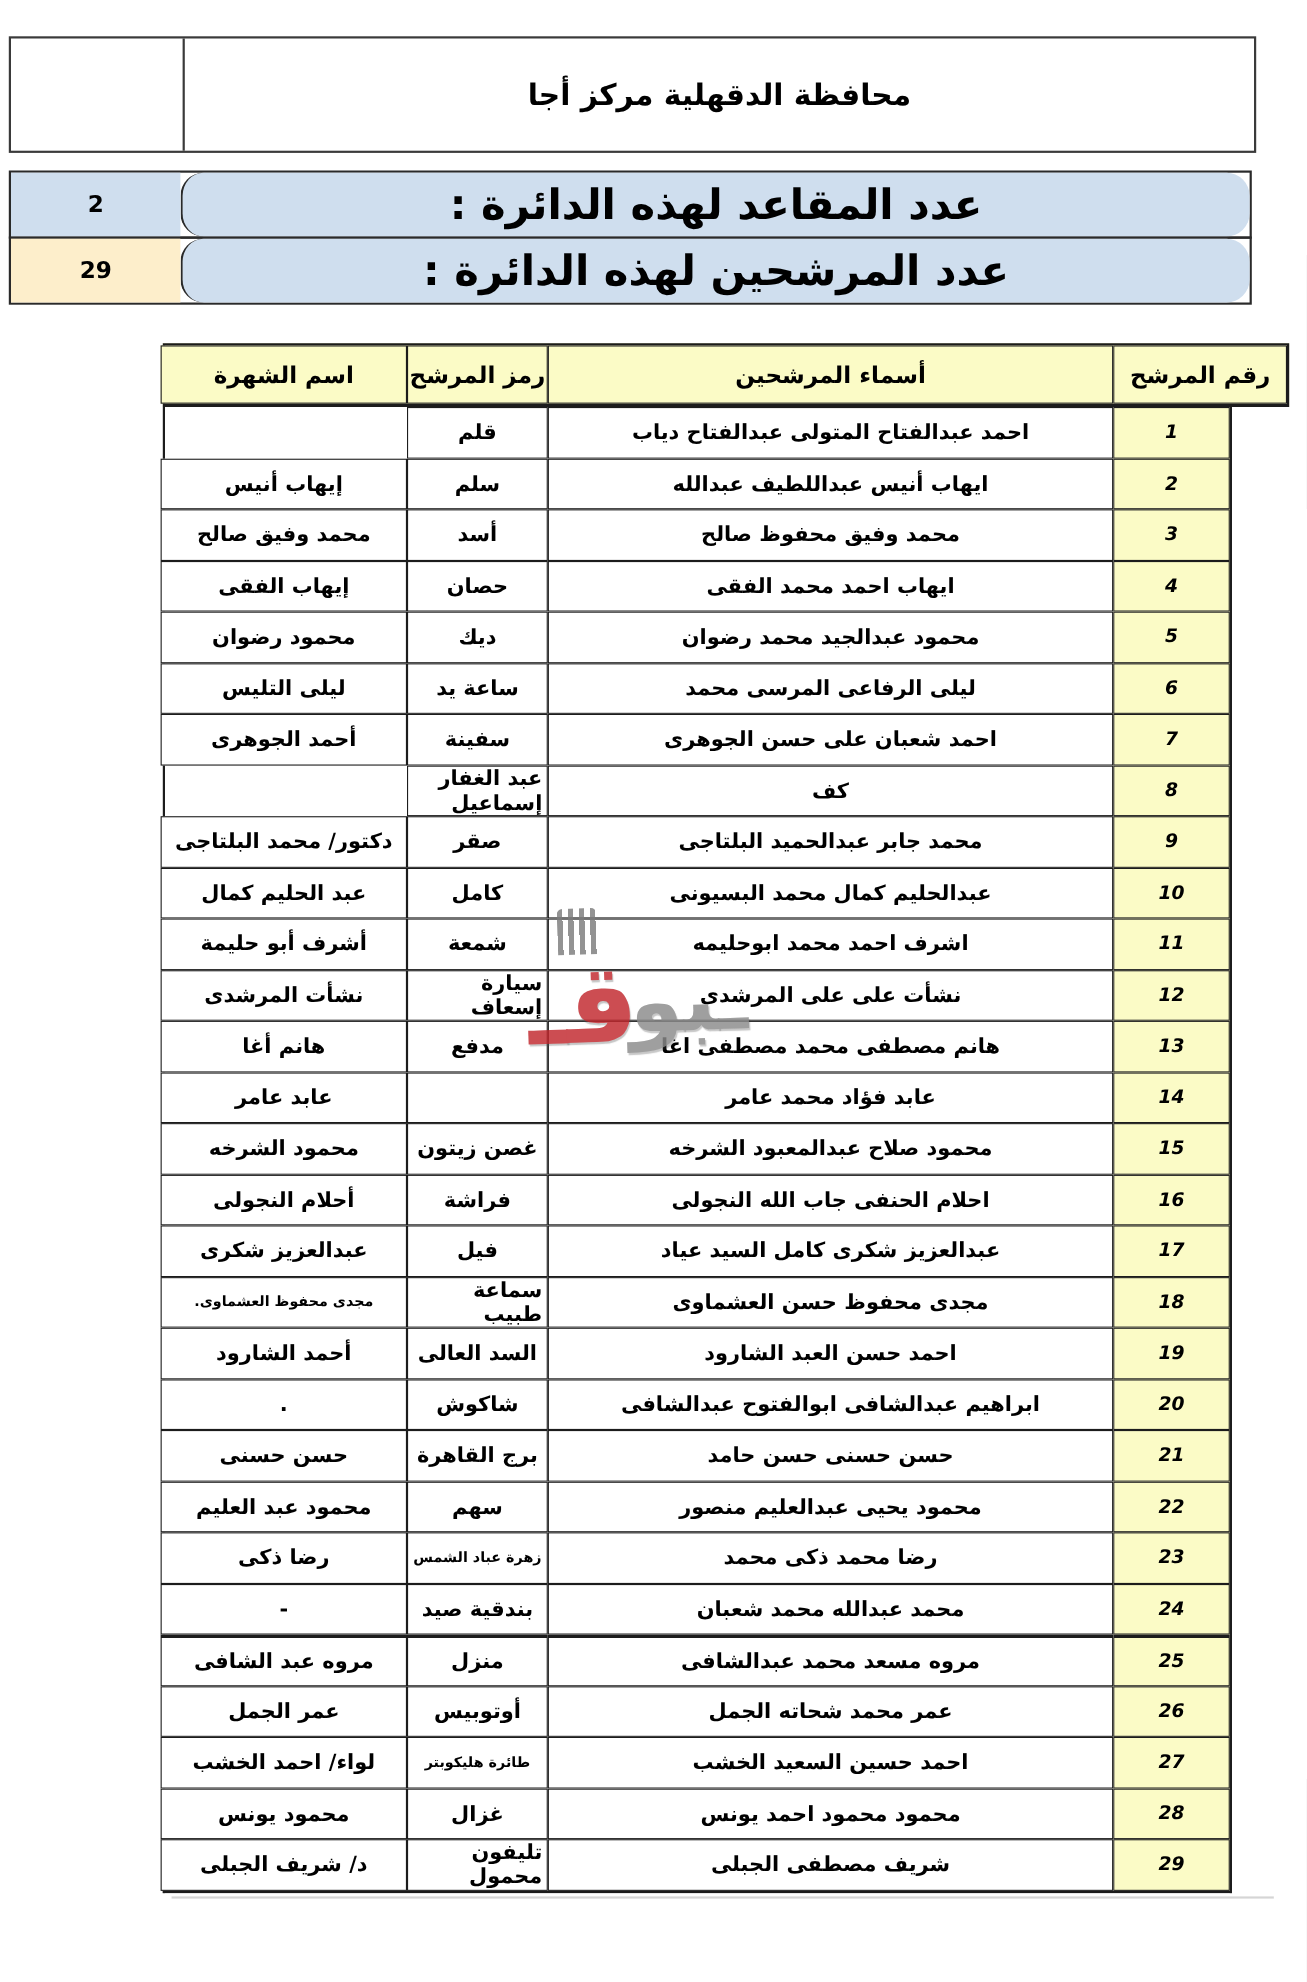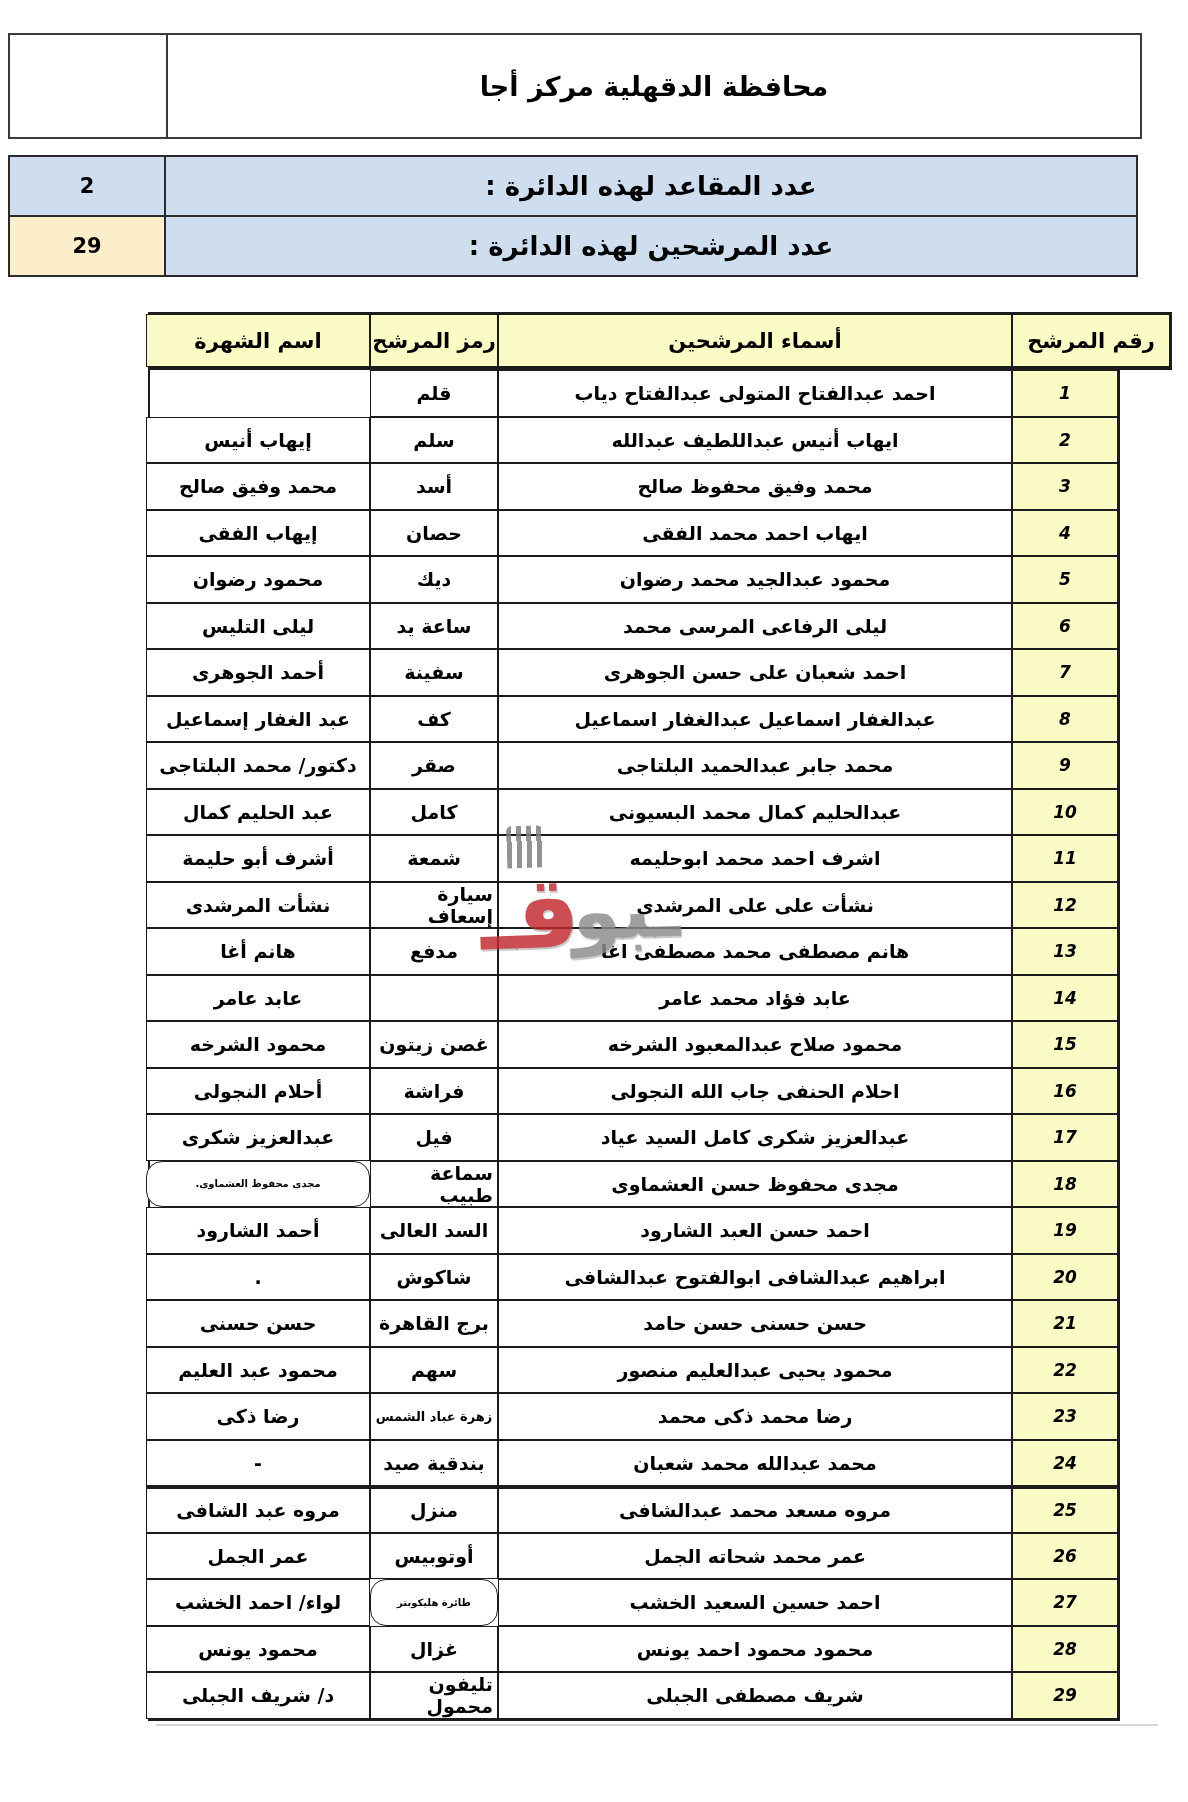--- a/index.html
+++ b/index.html
@@ -15,21 +15,21 @@
   }
   .topbox .main{flex:1;border-left:2px solid #3a3a3a;display:flex;align-items:center;justify-content:center;}
   .topbox .stub{width:156px;}
   .title-text{font-size:27px;font-weight:700;}
   
   .inforow{
     position:absolute;left:8px;width:1130px;height:62px;
     border:2px solid #2a2a2a;display:flex;flex-direction:row;box-sizing:border-box;
   }
   .inforow .label{flex:1;border-left:2px solid #2a2a2a;display:flex;align-items:center;justify-content:center;
-    font-size:26px;font-weight:700;background:var(--blue);}
+    font-size:38px;font-weight:700;background:var(--blue);border-radius:21px;}
   .inforow .value{width:154px;display:flex;align-items:center;justify-content:center;
     font-size:21px;font-weight:700;background:var(--blue);}
   #row-candidates .value{background:var(--cream);}
   
   .thead{
     position:absolute;left:148px;top:312px;width:1024px;height:58px;box-sizing:border-box;
     display:grid;grid-template-columns:158px 514px 128px 224px;direction:rtl;
     border:2px solid #1c1c1c;border-bottom:3px solid #1c1c1c;background:var(--yellow);
   }
   .thead .hcell{
@@ -41,21 +41,21 @@
     border:2px solid #1c1c1c;border-top:none;background:#fff;
   }
   .trow{display:grid;grid-template-columns:106px 514px 128px 224px;direction:rtl;height:46.5px;box-sizing:border-box;}
   .trow.thick .cell{border-top-width:3px;}
   .cell{
     border:1px solid #1c1c1c;display:flex;align-items:center;justify-content:center;
     font-size:19px;font-weight:700;overflow:hidden;box-sizing:border-box;background:#fff;padding:0 4px;
   }
   .cell.num{background:var(--yellow);font-style:italic;font-size:17px;}
   .cell.sm13{font-size:13px;}
-  .cell.sm14{font-size:10px;border-radius:16px;}
+  .cell.sm14{font-size:13px;}
   .tbody::after{ 
     content:"";position:absolute;left:6px;right:-40px;bottom:-7px;height:2px;background:#b9b9b9;opacity:.6;
   }
   
   .watermark{
     position:absolute;left:425px;top:822px;width:310px;height:180px;z-index:6;
     display:flex;align-items:center;justify-content:center;direction:ltr;
     opacity:.82;transform:rotate(-2deg);pointer-events:none;
   }
   .wm-red{font-size:100px;font-weight:700;color:#c1272d;line-height:1;text-shadow:1px 2px 1px rgba(80,80,80,.4);}
@@ -131,21 +131,20 @@
         <div class="cell nickname-cell">ليلى التليس</div>
       </div>
       <div class="trow">
         <div class="cell num">7</div>
         <div class="cell name-cell">احمد شعبان على حسن الجوهرى</div>
         <div class="cell symbol-cell">سفينة</div>
         <div class="cell nickname-cell">أحمد الجوهرى</div>
       </div>
       <div class="trow">
         <div class="cell num">8</div>
-        <div class="cell name-cell">عبدالغفار اسماعيل عبدالغفار اسماعيل</div>
         <div class="cell symbol-cell">كف</div>
         <div class="cell nickname-cell">عبد الغفار إسماعيل</div>
       </div>
       <div class="trow">
         <div class="cell num">9</div>
         <div class="cell name-cell">محمد جابر عبدالحميد البلتاجى</div>
         <div class="cell symbol-cell">صقر</div>
         <div class="cell nickname-cell">دكتور/ محمد البلتاجى</div>
       </div>
       <div class="trow">

